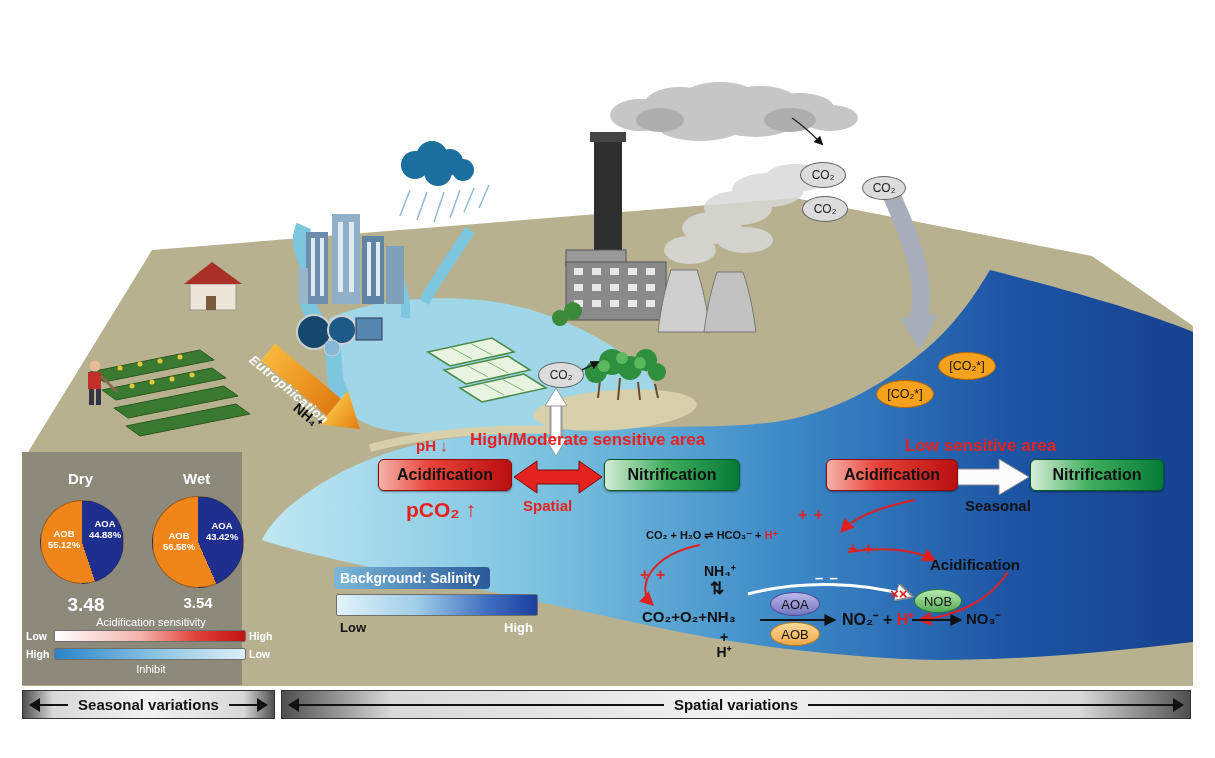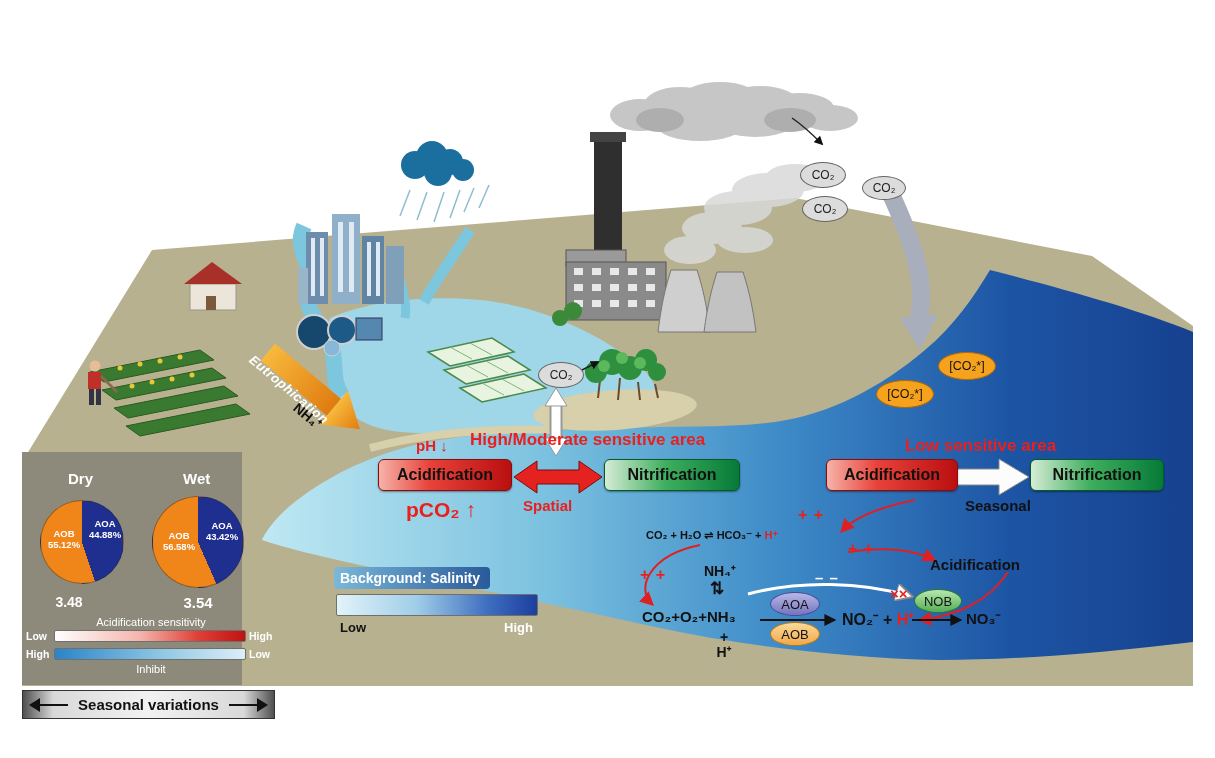--- a/index.html
+++ b/index.html
@@ -360,35 +360,42 @@
 55.12%</div>
     <div class="pieLabel" style="left:62px;top:66px;width:42px">AOA
 44.88%</div>
 
     <div class="pie" style="left: 130px; top: 44px; width: 92px; height: 92px; background: conic-gradient(rgb(31, 47, 144) 0deg, rgb(31, 47, 144) 43.42%, rgb(240, 133, 25) 0deg);"></div>
     <div class="pieLabel" style="left:136px;top:78px;width:42px">AOB
 56.58%</div>
     <div class="pieLabel" style="left:178px;top:68px;width:44px">AOA
 43.42%</div>
 
-    <div class="whttxt ctr" style="left:23px;top:142px;width:48px;font-size:14px">3.48</div>
+    <div class="whttxt ctr" style="left:40px;top:142px;width:48px;font-size:19px">3.48</div>
     <div class="whttxt ctr" style="left:152px;top:142px;width:48px;font-size:15px">3.54</div>
 
     <div class="whttxt ctr" style="left:18px;top:164px;width:222px;font-size:11px;font-weight:normal">Acidification sensitivity</div>
     <div class="gradbar" style="left:32px;top:178px;width:192px;height:12px;background:linear-gradient(90deg,#ffffff,#f4b4ac 45%,#e04038 75%,#c01212)"></div>
     <div class="whttxt" style="left:4px;top:178px;font-size:10.5px">Low</div>
     <div class="whttxt" style="left:227px;top:178px;font-size:10.5px">High</div>
 
     <div class="gradbar" style="left:32px;top:196px;width:192px;height:12px;background:linear-gradient(90deg,#2a84c8,#8ec6e4 55%,#ddeef8)"></div>
     <div class="whttxt" style="left:4px;top:196px;font-size:10.5px">High</div>
     <div class="whttxt" style="left:227px;top:196px;font-size:10.5px">Low</div>
     <div class="whttxt ctr" style="left:18px;top:211px;width:222px;font-size:11px;font-weight:normal">Inhibit</div>
   </div>
 
   <div class="footerbar" style="left:22px;width:253px">
     <div class="tri-l"></div>
     <div class="fline"></div>
     <div class="ftext">Seasonal variations</div>
     <div class="fline"></div>
     <div class="tri-r"></div>
   </div>
+  <div class="footerbar" style="left:281px;width:910px">
+    <div class="tri-l"></div>
+    <div class="fline"></div>
+    <div class="ftext">Spatial variations</div>
+    <div class="fline"></div>
+    <div class="tri-r"></div>
+  </div>
 
 </div>
 
 </body></html>

